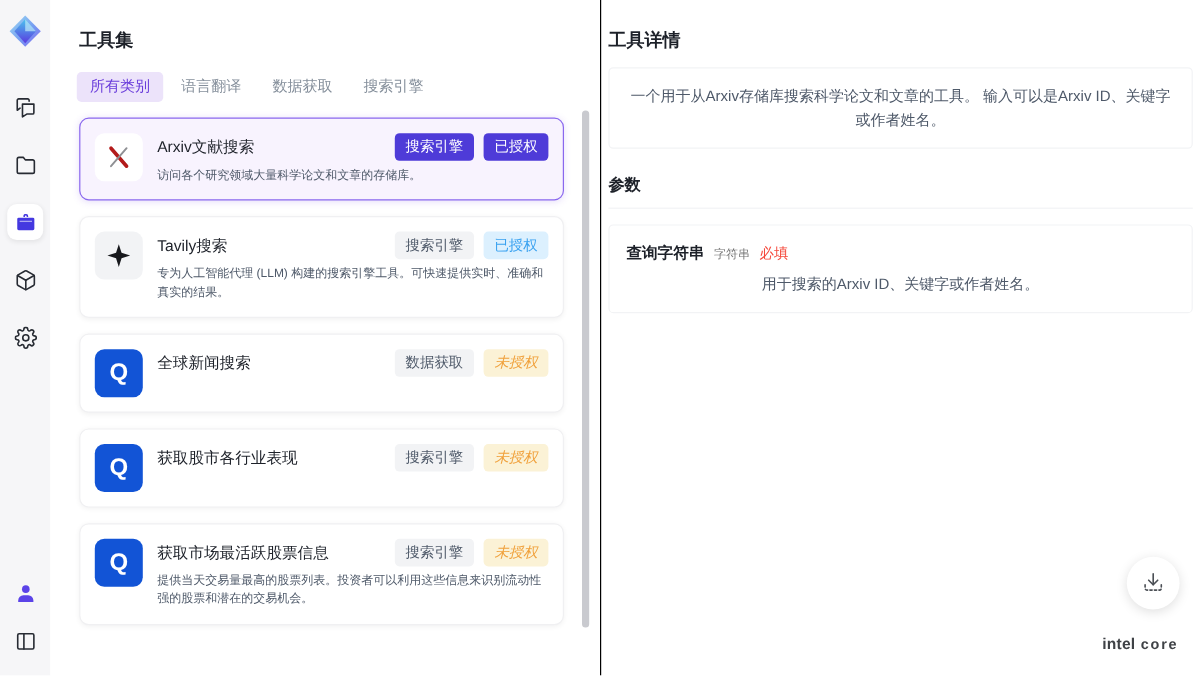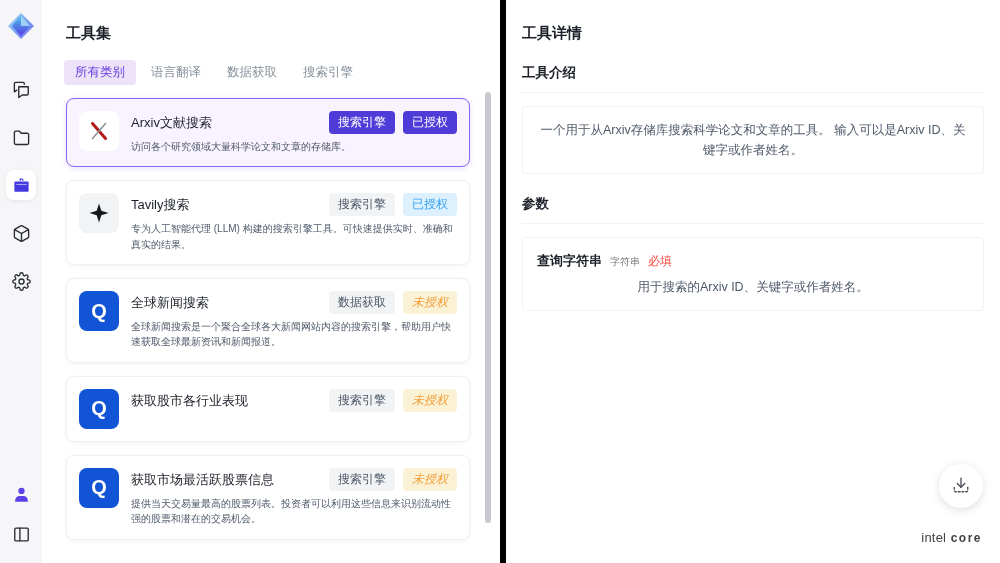--- a/index.html
+++ b/index.html
@@ -54,21 +54,21 @@
   .badge.auth-no { background:#fbf2d6; color:#f0a03a;font-style:italic; }
   .card.selected .badge { background:#4e3bd8; color:#fff; }
   .card-desc { margin-top:5px; font-size:10px; color:#4e5969; line-height:1.55; }
   .scrollbar-thumb {
     position:absolute; right:9px; top:92px; width:6px; height:431px;
     background:#c9cacf; border-radius:3px; cursor:grab;
   }
   
   .detail-panel {
     position:absolute; left:500px; top:0; right:0; height:563px;
-    border-left:6px solid #000000; padding:24px 16px; background:#fff;
+    border-left:1px solid #000000; padding:24px 6px; background:#fff;
   }
   .detail-title { font-size:15px; font-weight:700; }
   .section-heading {
     margin-top:21px; font-size:13.5px; font-weight:700;
     padding-bottom:10px; border-bottom:1px solid #f2f3f5;
   }
   .intro-box {
     margin-top:13px; border:1px solid #f2f3f5; border-radius:4px;
     padding:13px 14px; font-size:12.5px; color:#4e5969; line-height:1.6;text-align:center;
   }
@@ -78,21 +78,21 @@
   .param-type { font-size:10px; color:#737373; }
   .param-req { font-size:12px; color:#f5483b; }
   .param-desc { margin-top:9px; font-size:12.5px; color:#4e5969; }
   
   .fab {
     position:absolute; right:17px; bottom:55px; width:44px; height:44px;
     border-radius:50%; background:#fff; box-shadow:0 2px 10px rgba(0,0,0,.13);
     display:flex; align-items:center; justify-content:center; cursor:pointer; border:none;
   }
   .brand { position:absolute; right:18px; bottom:17px; color:#3f4246; white-space:nowrap; }
-  .brand .b1 { font-weight:400; font-size:13px; letter-spacing:.2px; }
+  .brand .b1 { font-weight:700; font-size:13px; letter-spacing:.2px; }
   .brand .b2 { font-weight:700; font-size:12px; letter-spacing:1.5px; }
 </style>
 </head>
 <body>
 
 <div class="sidebar">
   <div class="logo">
     <svg viewBox="0 0 28 28">
       <defs>
         <linearGradient id="lg1" x1="0" y1="0" x2="1" y2="1">
@@ -206,21 +206,20 @@
       <div class="card">
         <div class="card-icon bg-blue">Q</div>
         <div class="card-body">
           <div class="card-top">
             <div class="card-name">全球新闻搜索</div>
             <div class="badges">
               <span class="badge cat">数据获取</span>
               <span class="badge auth-no">未授权</span>
             </div>
           </div>
-          <div class="card-desc">全球新闻搜索是一个聚合全球各大新闻网站内容的搜索引擎，帮助用户快速获取全球最新资讯和新闻报道。</div>
         </div>
       </div>
       <div class="card">
         <div class="card-icon bg-blue">Q</div>
         <div class="card-body">
           <div class="card-top">
             <div class="card-name">获取股市各行业表现</div>
             <div class="badges">
               <span class="badge cat">搜索引擎</span>
               <span class="badge auth-no">未授权</span>
@@ -240,21 +239,20 @@
           </div>
           <div class="card-desc">提供当天交易量最高的股票列表。投资者可以利用这些信息来识别流动性强的股票和潜在的交易机会。</div>
         </div>
       </div>
     </div>
   <div class="scrollbar-thumb"></div>
 </div>
 
 <div class="detail-panel">
   <div class="detail-title">工具详情</div>
-  <div class="section-heading">工具介绍</div>
   <div class="intro-box">一个用于从Arxiv存储库搜索科学论文和文章的工具。 输入可以是Arxiv ID、关键字或作者姓名。</div>
   <div class="section-heading">参数</div>
   <div class="param-box">
     <div class="param-head">
       <span class="param-name">查询字符串</span>
       <span class="param-type">字符串</span>
       <span class="param-req">必填</span>
     </div>
     <div class="param-desc">用于搜索的Arxiv ID、关键字或作者姓名。</div>
   </div>

